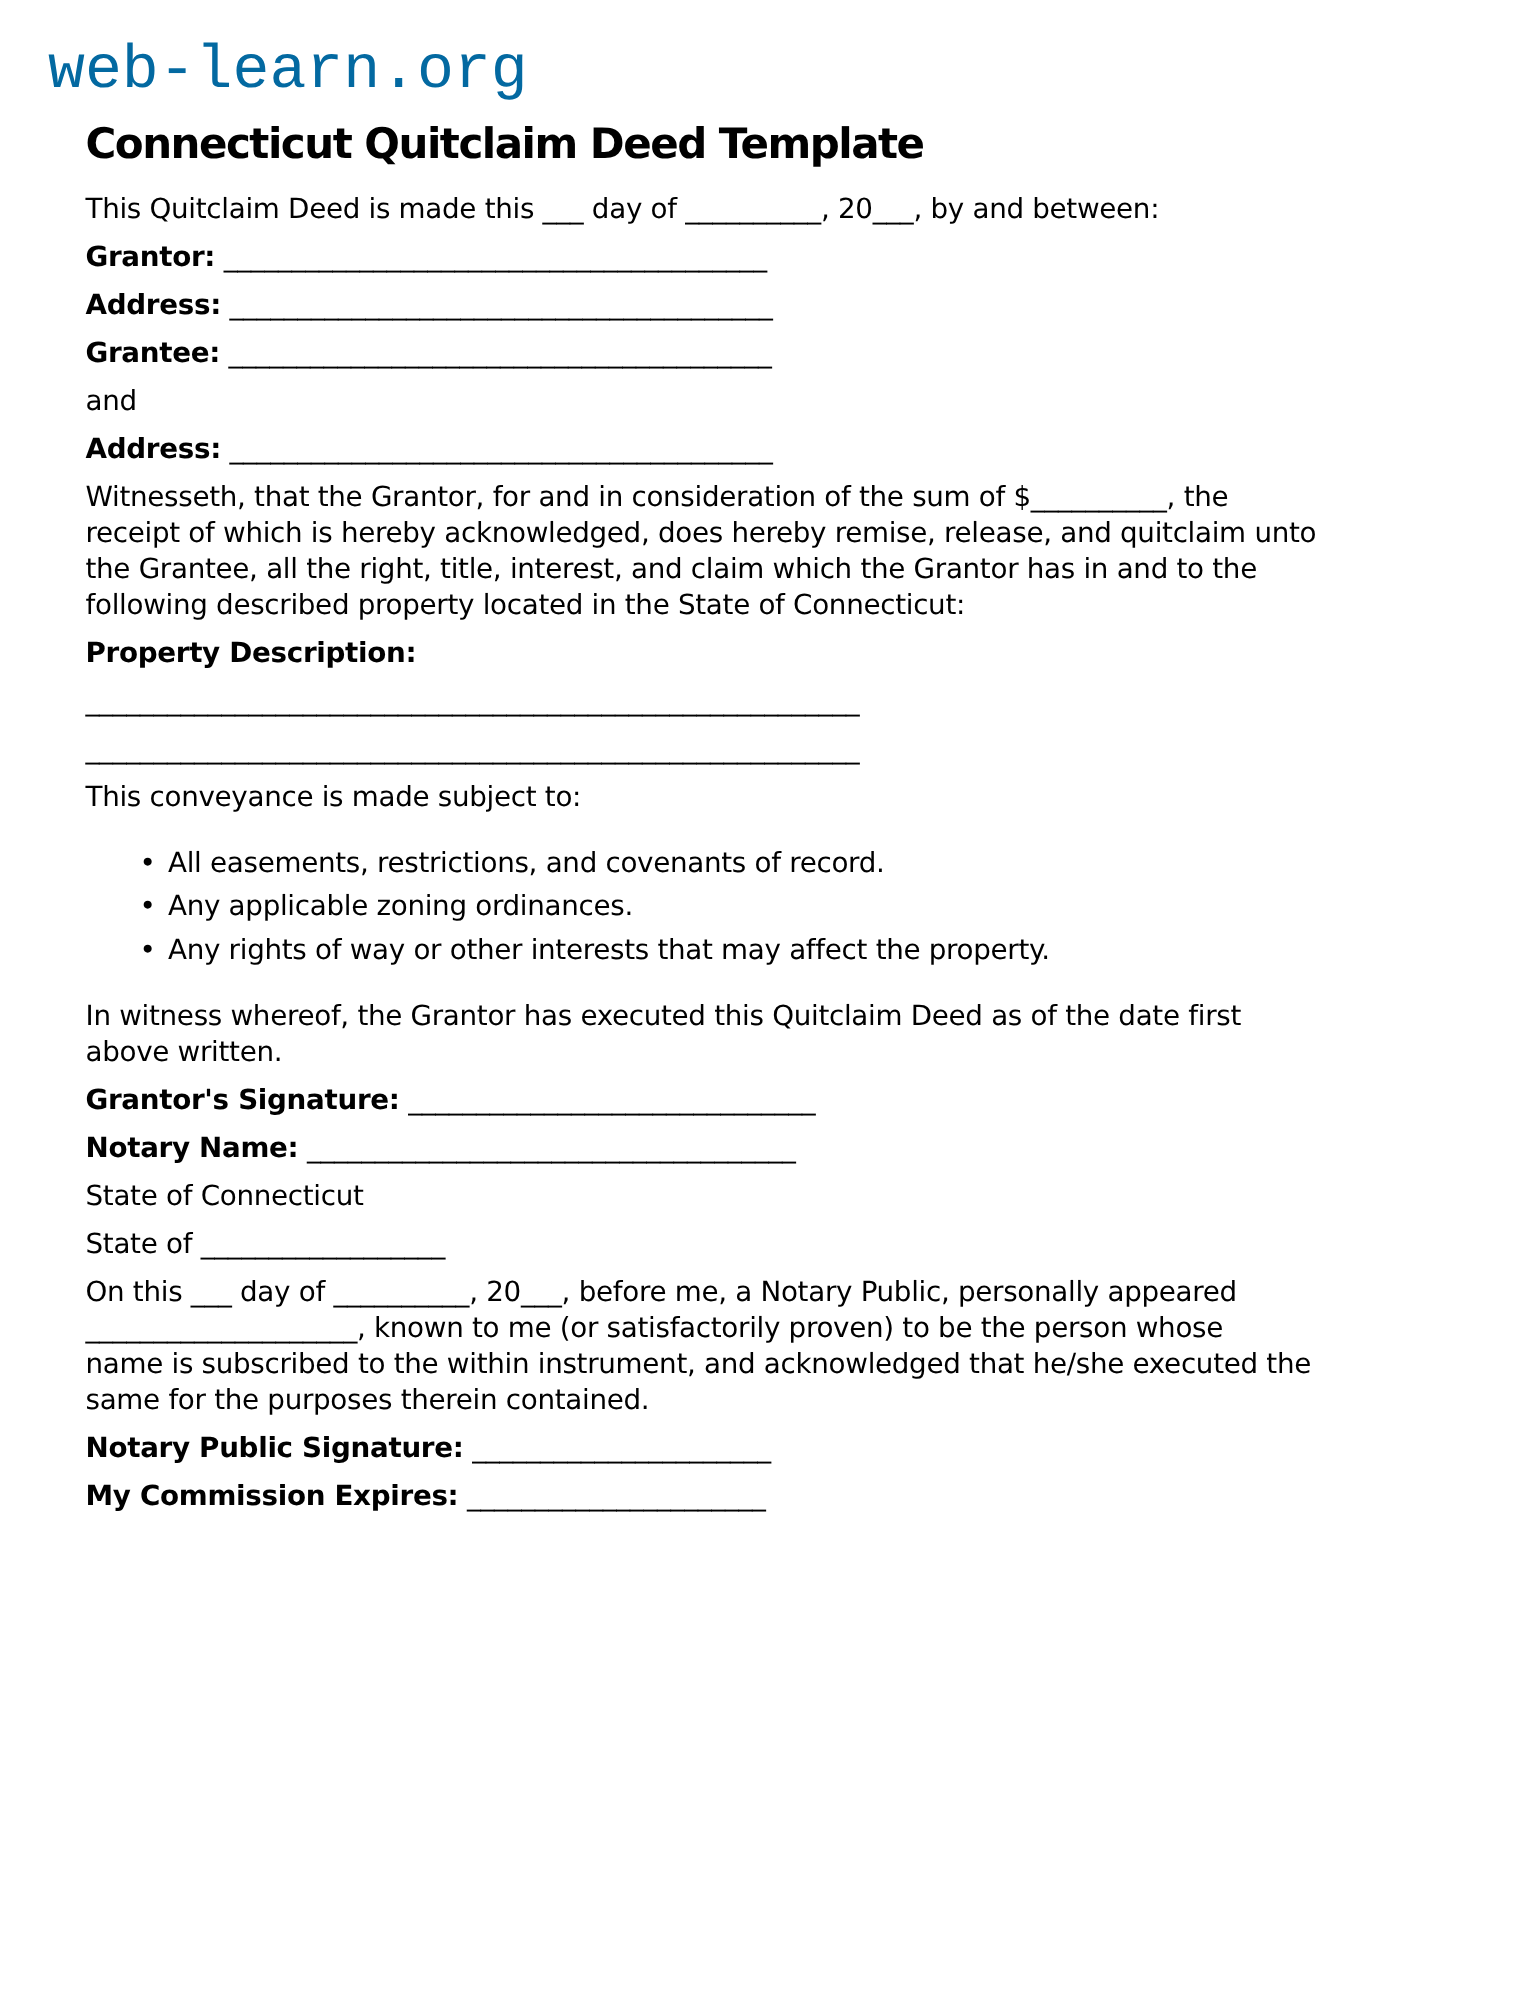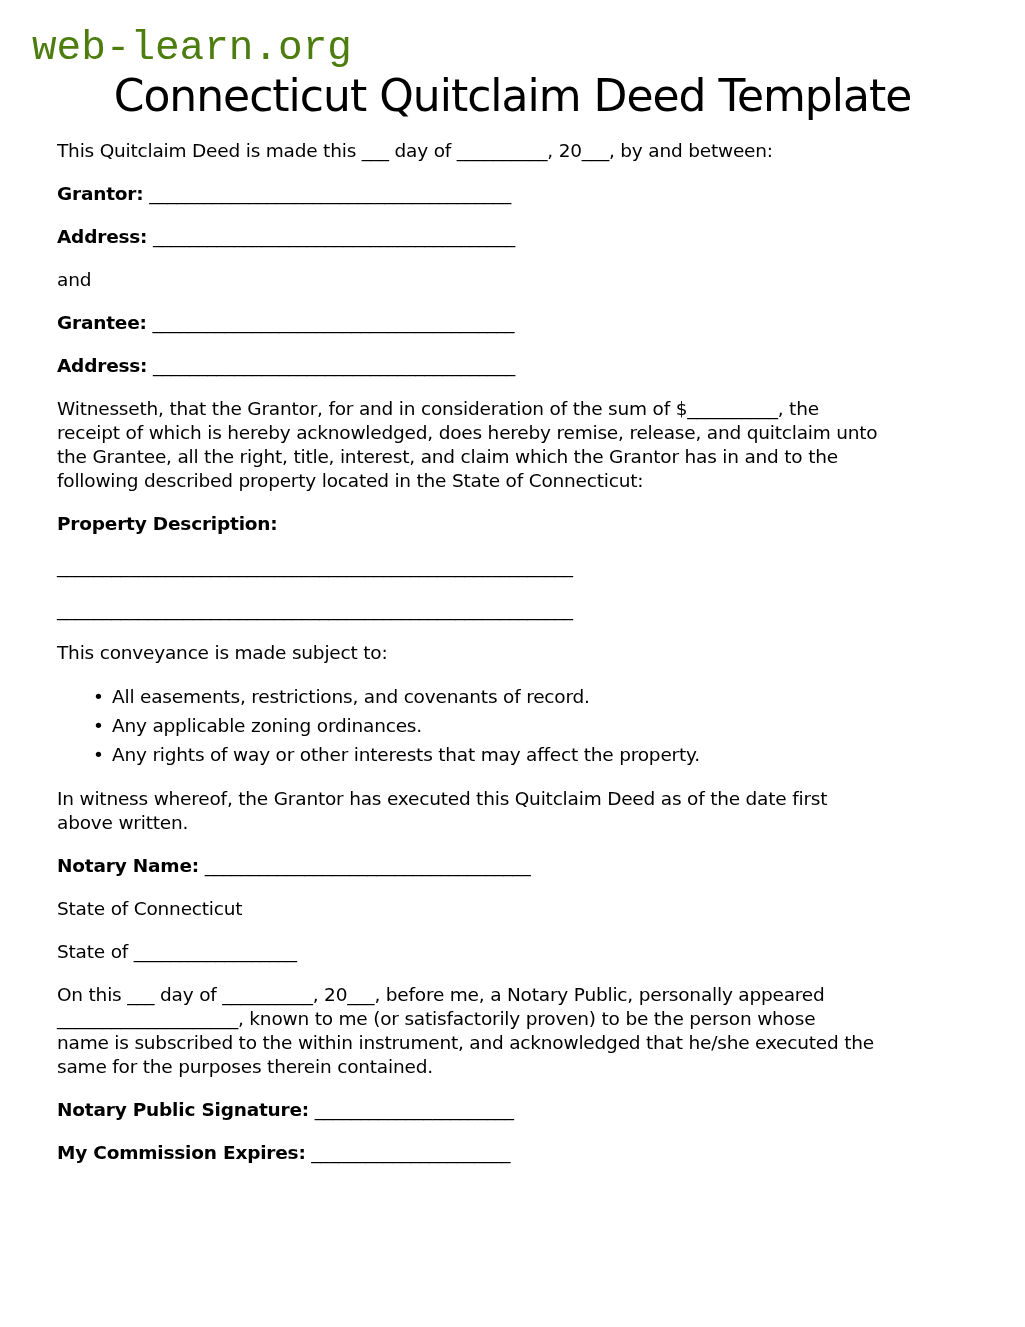--- a/index.html
+++ b/index.html
@@ -12,34 +12,33 @@
     line-height: 24px;
     letter-spacing: -0.2px;
     overflow: hidden;
   }
   .page { padding: 26px 57px 40px 57px; }
 
   .site {
     font-family: "Liberation Mono", "DejaVu Sans Mono", monospace;
     font-size: 41px;
     line-height: 44px;
-    color: #4d7c0f;
+    color: #0369a1;
     letter-spacing: 0;
     margin-left: -25px;
     white-space: nowrap;
   }
   .title {
-    font-size: 44px;
+    font-size: 28px;
     line-height: 48px;
-    font-weight: normal;
+    font-weight: bold;
     letter-spacing: -1px;
     margin: 2px 0 8px 0;
-    text-align: center;
   }
-  .para { margin: 19px 0; }
+  .para { margin: 8px 0; }
   .multiline { white-space: pre-line; }
   .label { font-weight: bold; }
   .blank { font-weight: normal; }
 
   ul.bullets {
     margin: 20px 0;
     padding: 0 0 0 31px;
     list-style: none;
   }
   ul.bullets li {
@@ -62,23 +61,23 @@
   <div class="site">web-learn.org</div>
 
   <h1 class="title">Connecticut Quitclaim Deed Template</h1>
 
   <p class="para">This Quitclaim Deed is made this ___ day of __________, 20___, by and between:</p>
 
   <p class="para"><span class="label">Grantor:</span> <span class="blank">________________________________________</span></p>
 
   <p class="para"><span class="label">Address:</span> <span class="blank">________________________________________</span></p>
 
+  <p class="para"><span class="label">Grantee:</span> <span class="blank">________________________________________</span></p>
+
   <p class="para">and</p>
-
-  <p class="para"><span class="label">Grantee:</span> <span class="blank">________________________________________</span></p>
 
   <p class="para"><span class="label">Address:</span> <span class="blank">________________________________________</span></p>
 
   <p class="para multiline">Witnesseth, that the Grantor, for and in consideration of the sum of $__________, the
 receipt of which is hereby acknowledged, does hereby remise, release, and quitclaim unto
 the Grantee, all the right, title, interest, and claim which the Grantor has in and to the
 following described property located in the State of Connecticut:</p>
 
   <p class="para label">Property Description:</p>
 
@@ -90,20 +89,21 @@
 
   <ul class="bullets">
     <li>All easements, restrictions, and covenants of record.</li>
     <li>Any applicable zoning ordinances.</li>
     <li>Any rights of way or other interests that may affect the property.</li>
   </ul>
 
   <p class="para multiline">In witness whereof, the Grantor has executed this Quitclaim Deed as of the date first
 above written.</p>
 
+  <p class="para"><span class="label">Grantor's Signature:</span> <span class="blank">______________________________</span></p>
 
   <p class="para"><span class="label">Notary Name:</span> <span class="blank">____________________________________</span></p>
 
   <p class="para">State of Connecticut</p>
 
   <p class="para"><span>State of</span> <span class="blank">__________________</span></p>
 
   <p class="para multiline">On this ___ day of __________, 20___, before me, a Notary Public, personally appeared
 ____________________, known to me (or satisfactorily proven) to be the person whose
 name is subscribed to the within instrument, and acknowledged that he/she executed the

